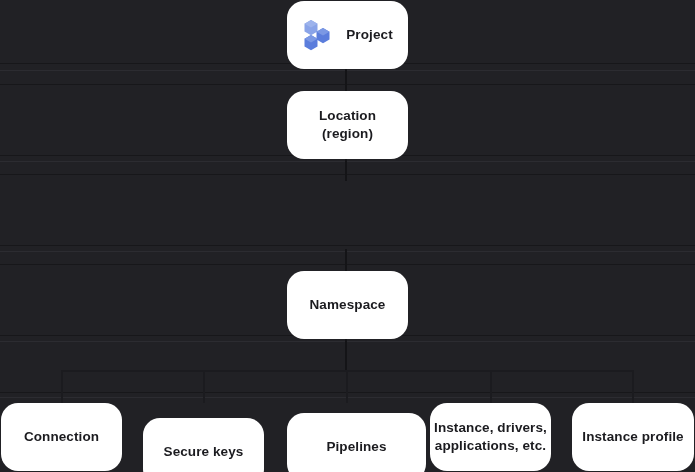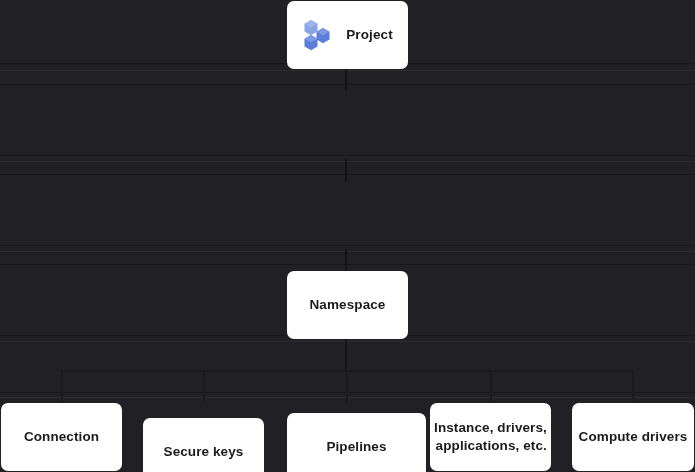--- a/index.html
+++ b/index.html
@@ -30,26 +30,26 @@
     position: absolute;
     background: #141417;
     pointer-events: none;
   }
   .connector.soft {
     background: #1b1b1f;
   }
   .node {
     position: absolute;
     background: #ffffff;
-    border-radius: 7px;
+    border-radius: 17px;
     box-sizing: border-box;
     display: flex;
     align-items: center;
     justify-content: center;
-    text-align: right;
+    text-align: center;
     color: #1b1b1f;
     font-weight: bold;
     font-size: 13.5px;
     line-height: 1.3;
     letter-spacing: 0.1px;
   }
   .node-label {
     display: block;
     white-space: pre-line;
   }
@@ -101,20 +101,24 @@
       <polygon points="9,2 15.5,5.8 9,9.6 2.5,5.8" fill="#9db3ec"></polygon>
       <polygon points="9,5.6 15.5,9.4 15.5,17 9,20.8 2.5,17 2.5,9.4" fill="none"></polygon>
       <polygon points="21,10 27.5,13.8 27.5,21.4 21,25.2 14.5,21.4 14.5,13.8" fill="#5b7ddc"></polygon>
       <polygon points="21,10 27.5,13.8 21,17.6 14.5,13.8" fill="#7b98e4"></polygon>
       <polygon points="9,17 15.5,20.8 15.5,28.4 9,32.2 2.5,28.4 2.5,20.8" fill="#5b7ddc"></polygon>
       <polygon points="9,17 15.5,20.8 9,24.6 2.5,20.8" fill="#7b98e4"></polygon>
     </svg>
     <span class="node-label">Project</span>
   </div>
 
+  <div class="node" style="left:287px; top:91px; width:121px; height:68px;">
+    <span class="node-label">Location
+(region)</span>
+  </div>
 
 
   <div class="node" style="left:287px; top:271px; width:121px; height:68px;">
     <span class="node-label">Namespace</span>
   </div>
 
   <div class="node" style="left:1px; top:403px; width:121px; height:68px;">
     <span class="node-label">Connection</span>
   </div>
 
@@ -125,16 +129,16 @@
   <div class="node" style="left:287px; top:413px; width:139px; height:68px;">
     <span class="node-label">Pipelines</span>
   </div>
 
   <div class="node" style="left:430px; top:403px; width:121px; height:68px;">
     <span class="node-label">Instance, drivers,
 applications, etc.</span>
   </div>
 
   <div class="node" style="left:572px; top:403px; width:122px; height:68px;">
-    <span class="node-label">Compute drivers</span>
+    <span class="node-label">Instance profile</span>
   </div>
 
 </div>
 
 </body></html>

